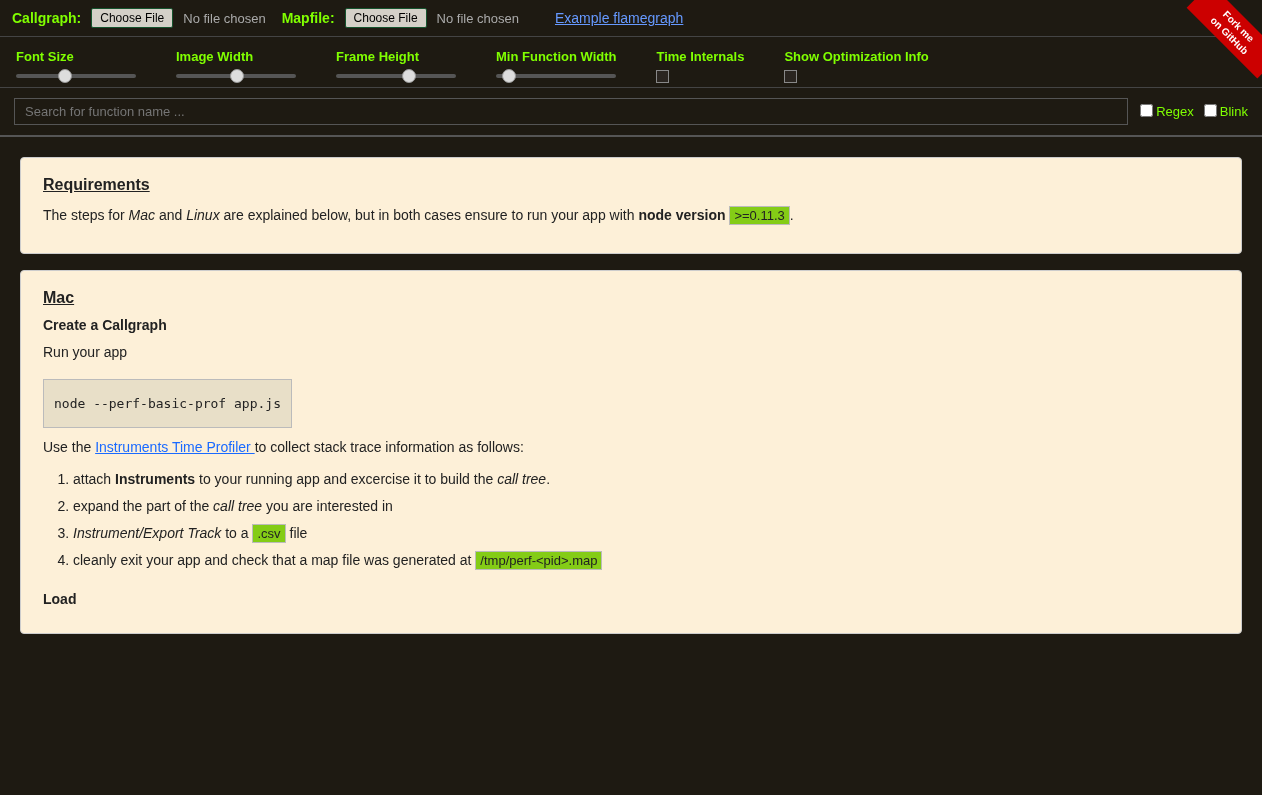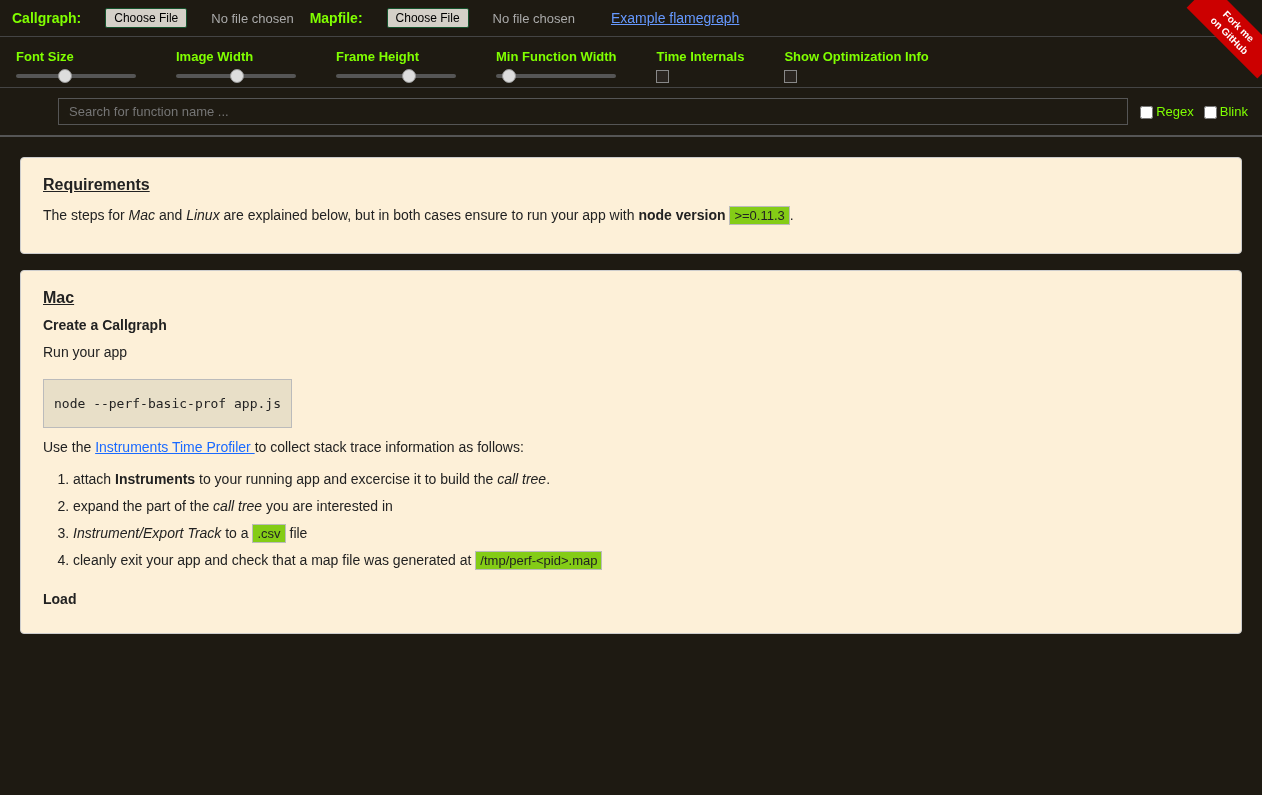--- a/index.html
+++ b/index.html
@@ -21,21 +21,21 @@
       position: relative;
     }
     .top-bar-label {
       color: #80ff00;
       font-weight: bold;
       font-size: 14px;
     }
     .top-bar-file-group {
       display: flex;
       align-items: center;
-      gap: 24px;
+      gap: 10px;
     }
     .top-bar-no-file {
       color: #aaa;
       font-size: 13px;
     }
     .file-button {
       background: #d4d0c8;
       border: 1px solid #14532d;
       padding: 2px 8px;
       font-size: 12px;
@@ -135,33 +135,32 @@
       gap: 12px;
     }
     .search-input {
       flex: 1;
       background: #1e1a12;
       border: 1px solid #555;
       color: #ccc;
       padding: 5px 10px;
       font-size: 13px;
       outline: none;
-      margin-left: 44px;
     }
     .search-options {
       display: flex;
       align-items: center;
       gap: 10px;
       color: #ccc;
       font-size: 13px;
       white-space: nowrap;
     }
     .search-option-item {
       display: flex;
-      align-items: flex-end;
+      align-items: flex-start;
       gap: 3px;
     }
     .regex-label { color: #80ff00; }
     .blink-label { color: #80ff00; }
     .search-checkbox {
       width: 13px;
       height: 13px;
       cursor: pointer;
     }
 

